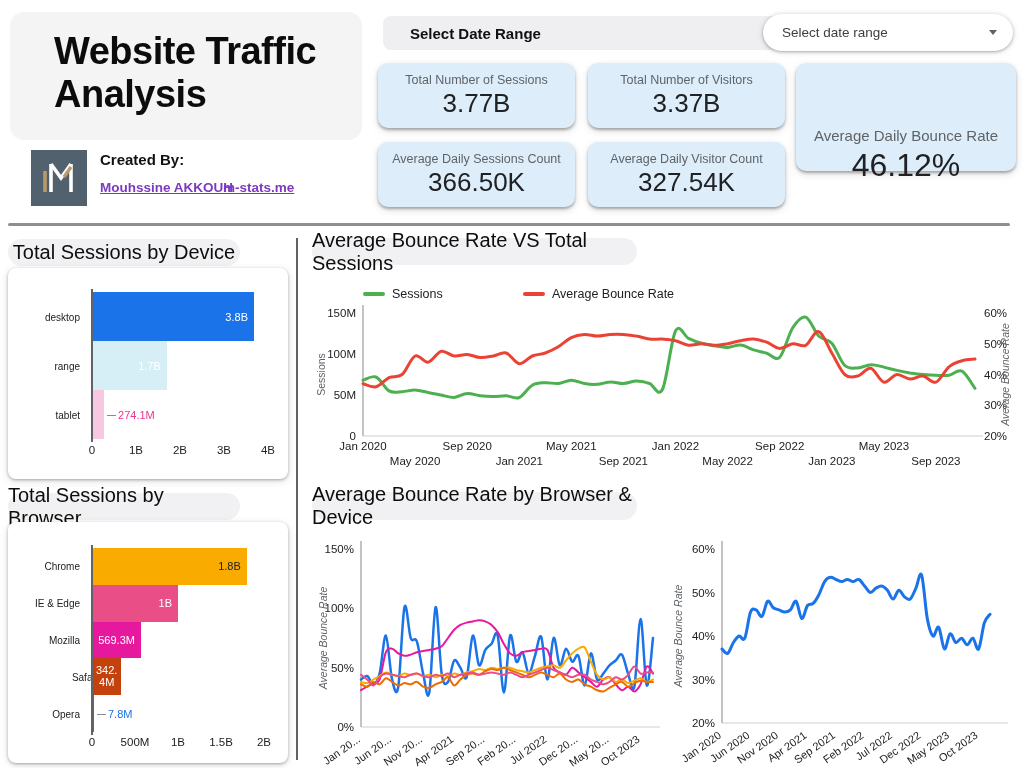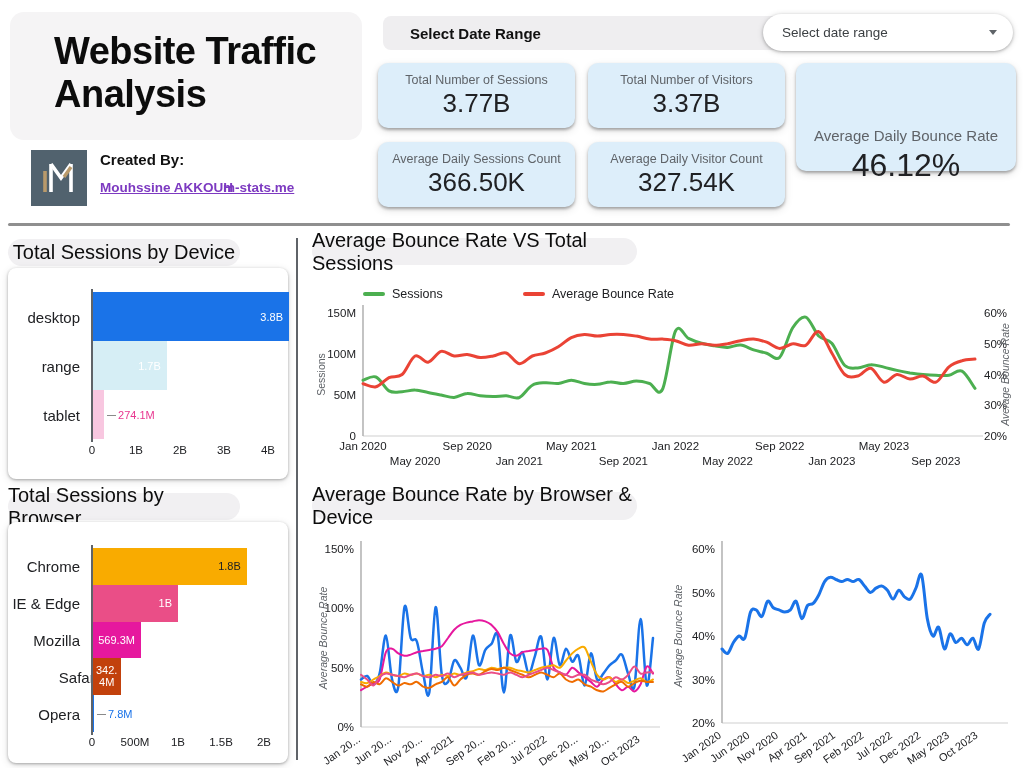--- a/index.html
+++ b/index.html
@@ -55,21 +55,21 @@
   svg text { font-family:"Liberation Sans","DejaVu Sans",sans-serif; }
   .tick { font-size:11px; fill:#202124; }
   .tickb { font-size:11.5px; fill:#202124; }
   .atitle { font-size:10.5px; fill:#5f6368; }
   .it { font-style:italic; }
 
   .combo-box { left:315px; top:282px; width:708px; height:190px; }
   .smallL-box { left:315px; top:532px; width:345px; height:236px; }
   .smallR-box { left:660px; top:532px; width:360px; height:236px; }
 
-  .cat-label { position:absolute; font-size:15px; color:#202124; text-align:right; }
+  .cat-label { position:absolute; font-size:10px; color:#202124; text-align:right; }
   .bar-tick { position:absolute; font-size:11.5px; color:#202124; text-align:center; width:50px; }
   .vlabel { position:absolute; font-size:11px; white-space:nowrap; }
 </style>
 </head>
 <body>
 
 <div id="page">
 
   <div class="abs title-card">
     <h1>Website Traffic Analysis</h1>
@@ -120,21 +120,21 @@
   <div class="abs hdivider"></div>
   <div class="abs vdivider"></div>
 
   <div class="abs pill pill-device">
     <span>Total Sessions by Device</span>
   </div>
   <div class="abs chart-card device-card">
     <div class="barwrap" id="device-chart">
         <div style="position: absolute; left: 0px; right: 0px; top: 24px; height: 49px;">
           <div class="cat-label" style="left: 0px; width: 72px; top: 50%; transform: translateY(-50%);">desktop</div>
-          <div style="position: absolute; left: 84px; top: 0px; height: 100%; width: 197px; background: rgb(26, 115, 232);">
+          <div style="position: absolute; left: 84px; top: 0px; height: 100%; width: 162px; background: rgb(26, 115, 232);">
             <span class="vlabel" style="right: 6px; top: 50%; transform: translateY(-50%); color: rgb(255, 255, 255);">3.8B</span>
           </div>
         </div>
         <div style="position: absolute; left: 0px; right: 0px; top: 73px; height: 49px;">
           <div class="cat-label" style="left: 0px; width: 72px; top: 50%; transform: translateY(-50%);">range</div>
           <div style="position: absolute; left: 84px; top: 0px; height: 100%; width: 74.8px; background: rgb(214, 238, 245);">
             <span class="vlabel" style="right: 6px; top: 50%; transform: translateY(-50%); color: rgb(255, 255, 255);">1.7B</span>
           </div>
         </div>
         <div style="position: absolute; left: 0px; right: 0px; top: 122px; height: 49px;">

